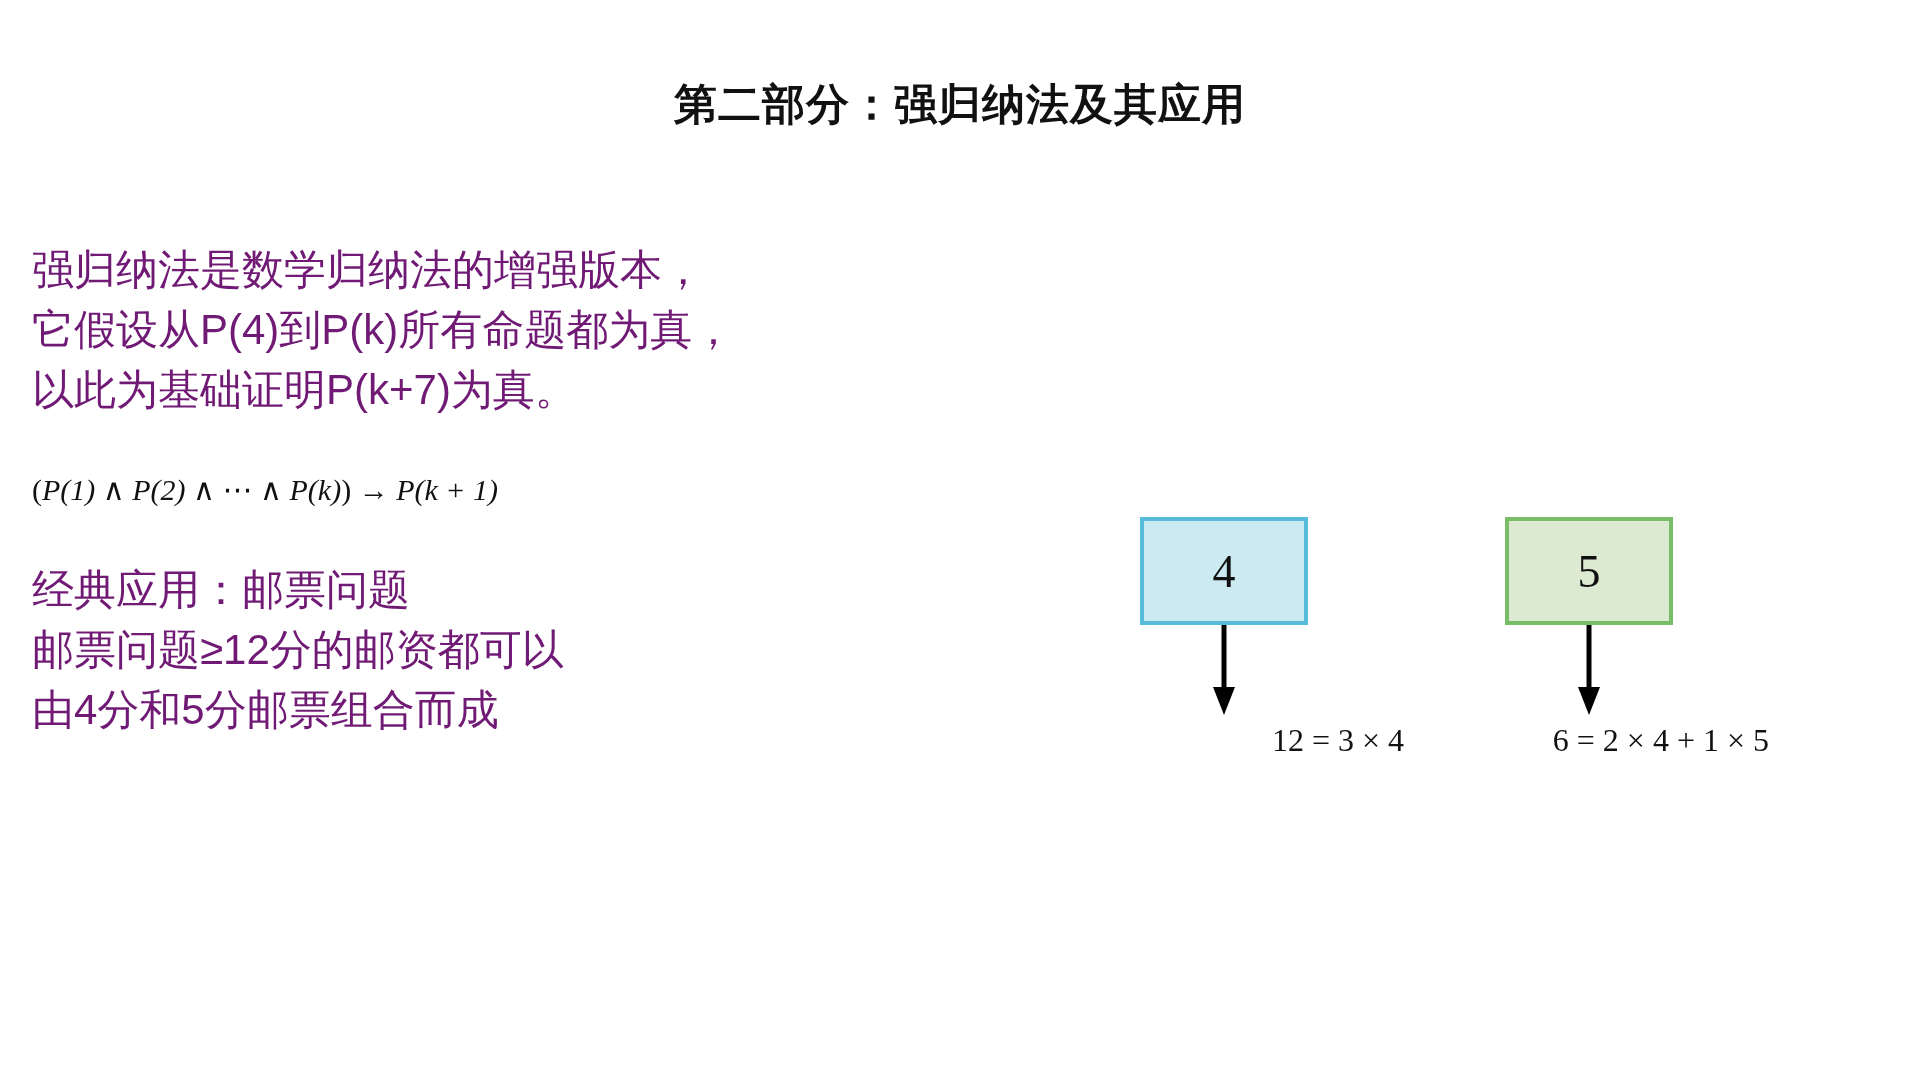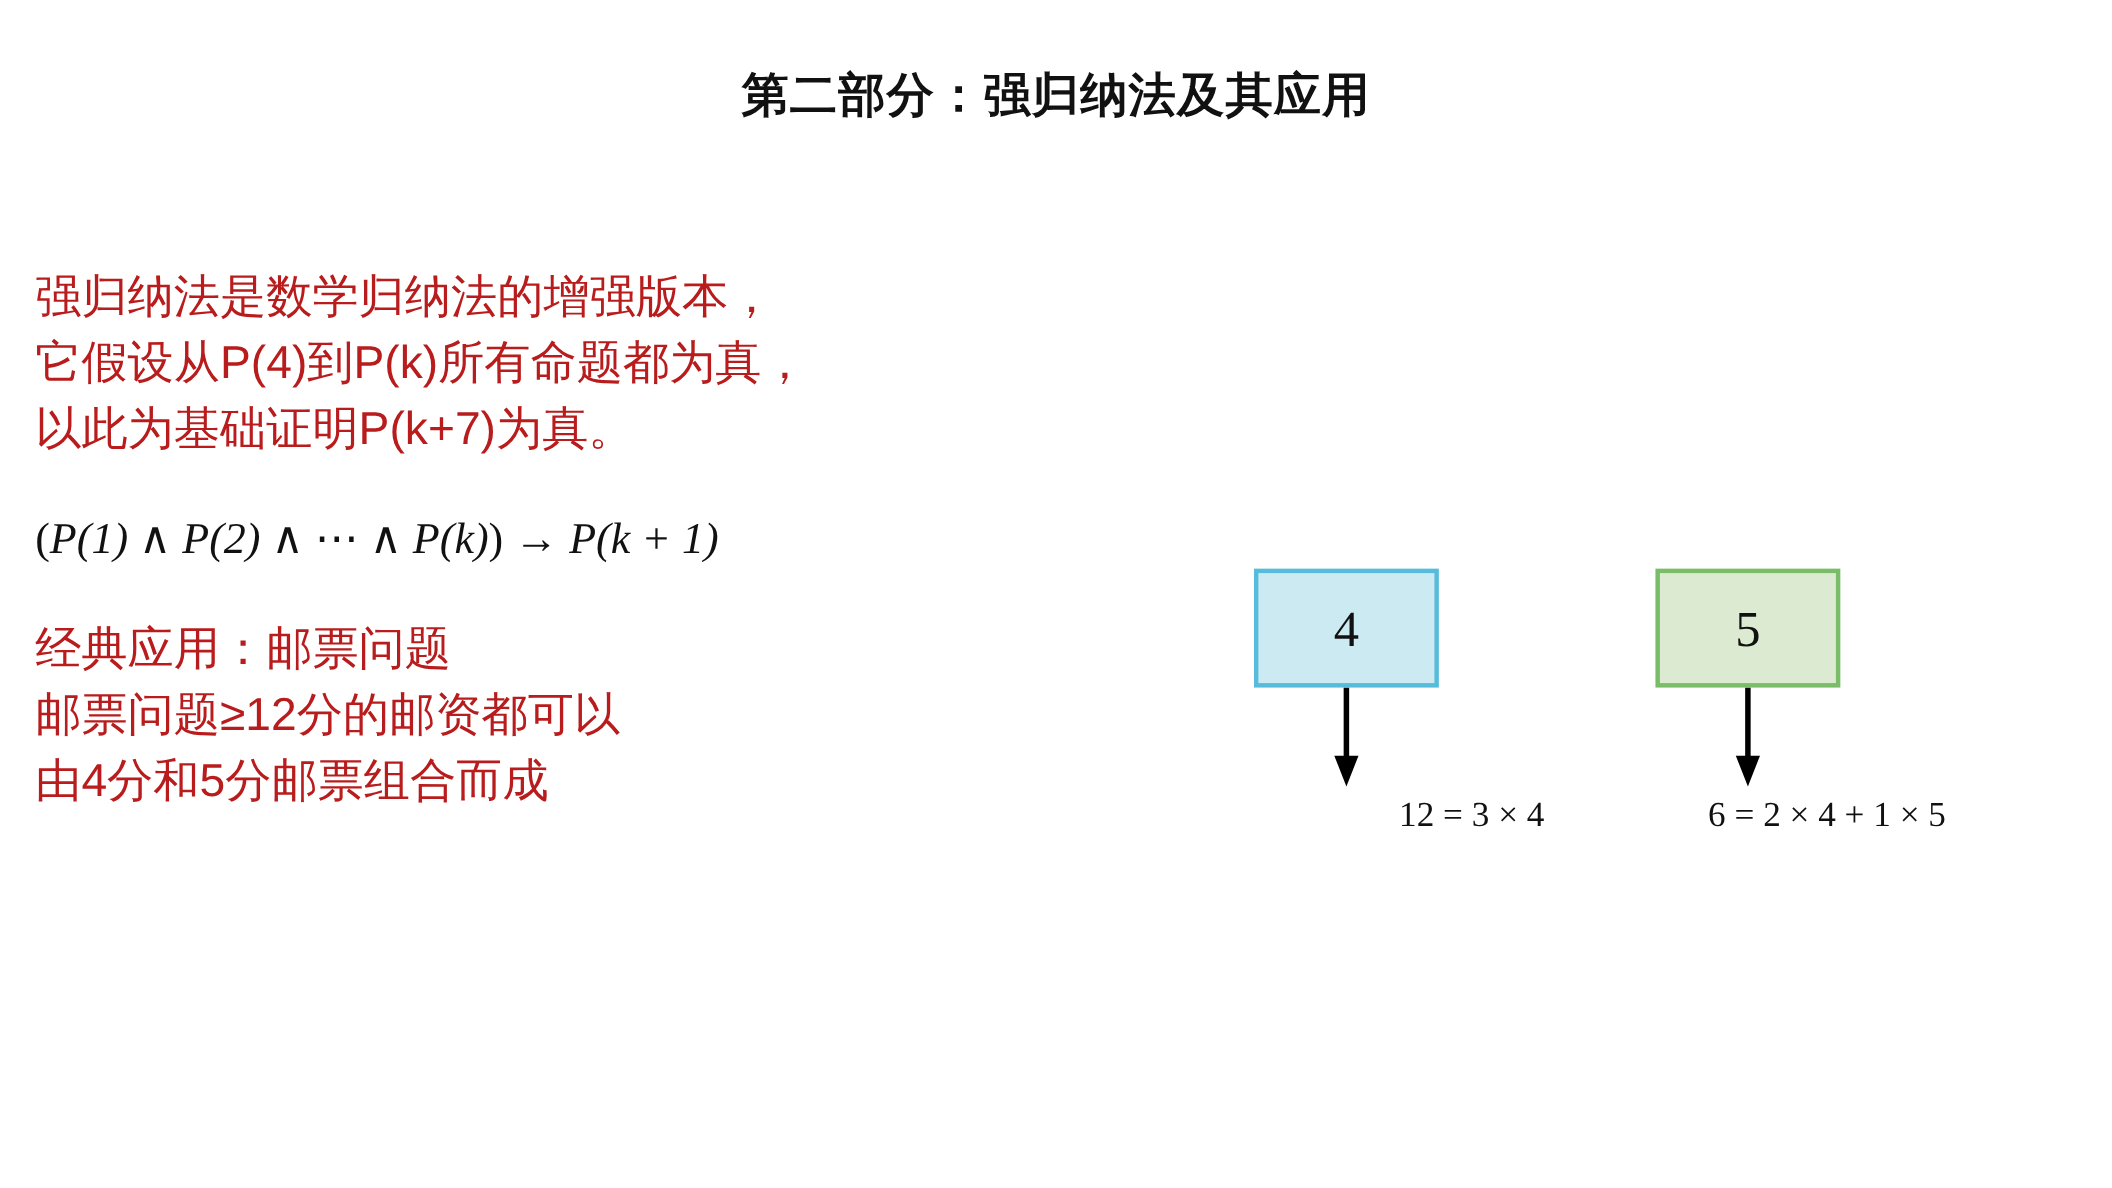--- a/index.html
+++ b/index.html
@@ -13,21 +13,21 @@
     position: relative;
     overflow: hidden;
     font-family: "Liberation Sans", sans-serif;
     color: #000000;
   }
 
   
   .slide-title {
     position: absolute;
     left: 0;
-    top: 58px;
+    top: 76px;
     width: 1920px;
     text-align: center;
     font-family: "Liberation Sans", sans-serif;
     font-weight: 700;
     font-size: 43px;
     letter-spacing: 1px;
     color: #111111;
     white-space: nowrap;
   }
 
@@ -41,30 +41,30 @@
 
   .para {
     margin: 0;
     padding: 0;
   }
 
   .para-line {
     font-family: "Liberation Sans", sans-serif;
     font-size: 42px;
     line-height: 60px;
-    color: #b91c1c;
+    color: #701a75;
     white-space: nowrap;
   }
 
   .formula-block {
     margin-top: 44px;
     margin-bottom: 44px;
     font-family: "Liberation Serif", "DejaVu Serif", serif;
     font-style: italic;
-    font-size: 40px;
+    font-size: 30px;
     line-height: 52px;
     color: #111111;
     white-space: nowrap;
   }
   .formula-block .upr {
     font-style: normal;
   }
 
   .para-block-2 {
     margin-top: 10px;

